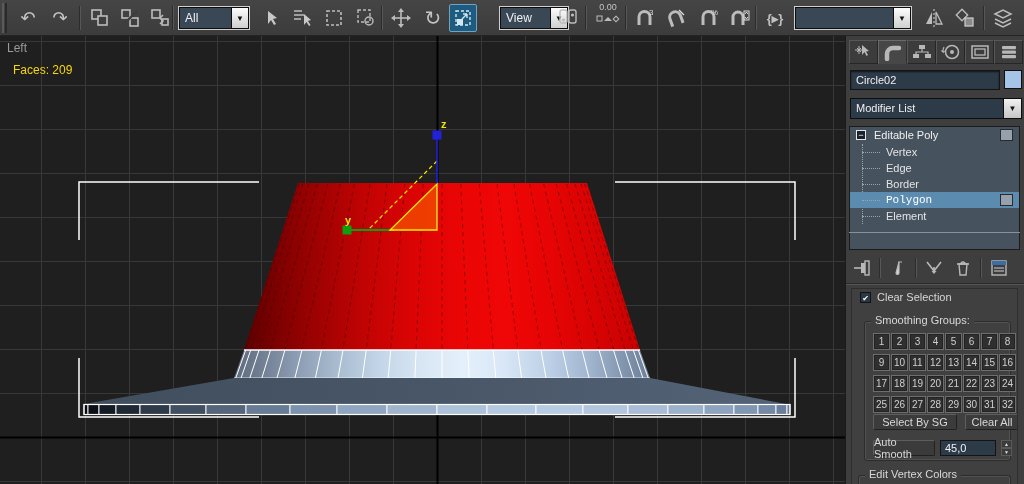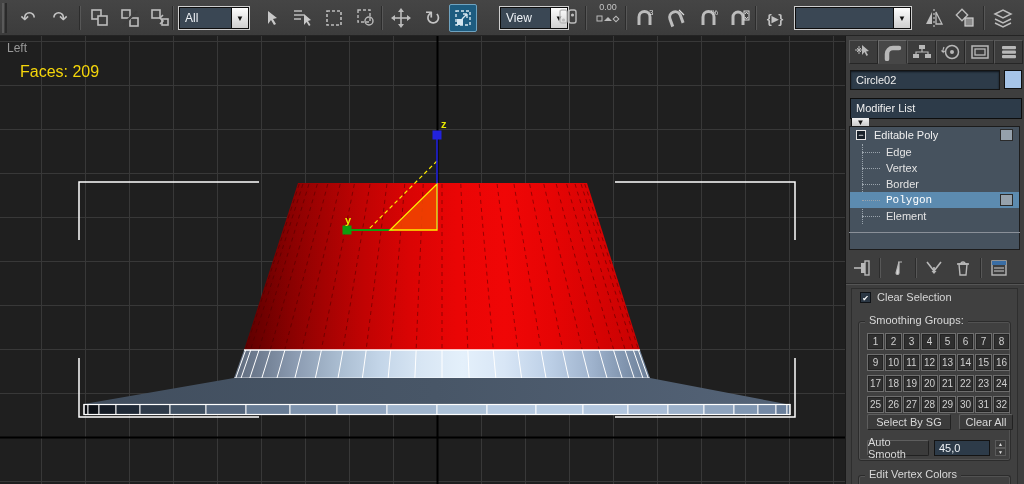--- a/index.html
+++ b/index.html
@@ -24,35 +24,35 @@
     white-space:nowrap; overflow:hidden; }
   .combo .cbtn { width:17px; background:linear-gradient(#fdfdfd,#cfcfcf); border-left:1px solid #0d0d0d;
     display:flex; align-items:center; justify-content:center; font-size:8px; color:#111; }
   .glyphbtn { font-size:18px; line-height:1; color:#c4c4c4; }
   .snapwrap { position:absolute; top:2px; width:34px; height:32px; color:#c4c4c4;
     font-size:9px; text-align:center; }
 
   
   .viewport { position:absolute; left:0; top:36px; width:845px; height:448px; background:#1f1f1f; }
   .vp-label { position:absolute; left:7px; top:5px; font-size:12px; color:#9a9a9a; }
-  .vp-faces { position:absolute; left:20px; top:27px; font-size:16px; color:#f5d60a; }
+  .vp-faces { position:absolute; left:13px; top:27px; font-size:12px; color:#f5d60a; }
 
   
   .panel { position:absolute; left:845px; top:36px; width:179px; height:448px;
     background:#3e3e3e; border-left:1px solid #1a1a1a; font-size:11px; color:#d6d6d6; }
   .tabs { position:absolute; left:3px; top:4px; display:flex; }
   .ptab { width:29px; height:24px; display:flex; align-items:center; justify-content:center;
     background:#3c3c3c; border:1px solid; border-color:#585858 #262626 #262626 #585858; }
   .ptab.active { background:#474747; border-color:#6a6a6a #2e2e2e #474747 #6a6a6a; }
   .namerow { position:absolute; left:4px; top:34px; width:172px; height:20px; display:flex; gap:4px; }
   .namefield { flex:1; background:#2d3b49; border:1px solid #141414; box-shadow:inset 0 1px 2px #10161d;
     color:#f0f0f0; font-size:11px; line-height:18px; padding:0 5px; }
   .swatch { width:18px; height:19px; border:1px solid #101010; }
   .modcombo { position:absolute; left:4px; top:62px; width:172px; height:21px; display:flex;
-    border:1px solid #0d0d0d; background:#2d3b49;flex-direction:column; }
+    border:1px solid #0d0d0d; background:#2d3b49; }
   .modcombo .cfield { flex:1; color:#f0f0f0; font-size:11px; line-height:19px; padding:0 5px; }
   .modcombo .cbtn { width:18px; background:linear-gradient(#f2f2f2,#c6c6c6); border-left:1px solid #0d0d0d;
     display:flex; align-items:center; justify-content:center; font-size:8px; color:#111; }
   .stack { position:absolute; left:3px; top:90px; width:171px; height:124px; background:#46525e;
     border:1px solid #1c1c1c; overflow:hidden; position:absolute; }
   .stackroot { position:relative; height:17px; line-height:17px; color:#f0f0f0; padding-left:24px; }
   .expbox { position:absolute; left:6px; top:3px; width:10px; height:10px; border:1px solid #e8e8e8;
     background:#1a222b; color:#fff; font-size:9px; line-height:8px; text-align:center; }
   .stk-square { position:absolute; right:6px; top:2px; width:13px; height:12px;
     background:#95a1ac; border:1px solid #2b2b2b; }
@@ -66,21 +66,21 @@
   .mtb { width:24px; height:24px; display:flex; align-items:center; justify-content:center; border-radius:2px; }
   .msep { width:2px; height:20px; border-left:1px solid #2c2c2c; border-right:1px solid #575757; }
   .pdivider { position:absolute; left:0; top:247px; width:179px; height:2px;
     border-top:1px solid #2a2a2a; border-bottom:1px solid #555; }
   .rollout { position:absolute; left:5px; top:252px; width:167px; height:196px;
     border:1px solid #2e2e2e; border-bottom:none; background:#404040; overflow:hidden; }
   .clearrow { position:relative; height:13px; margin:3px 0 0 8px; overflow:hidden; }
   .clearrow .inner { position:absolute; top:-1px; display:flex; align-items:center; gap:6px; }
   .chk { width:11px; height:11px; background:#2b3744; border:1px solid #0f1216; color:#fff;
     font-size:8px; line-height:11px; text-align:center; }
-  .groupbox { position:relative; margin:16px 6px 0 6px; height:140px;
+  .groupbox { position:relative; margin:16px 6px 0 12px; height:140px;
     border:1px solid #2c2c2c; box-shadow:inset 0 0 0 1px #525252; border-radius:3px; }
   .grouplabel { position:absolute; top:-8px; left:6px; background:#404040; padding:0 4px;
     color:#d8d8d8; font-size:11px; }
   .sggrid { position:absolute; left:8px; top:11px; width:146px; display:flex; flex-wrap:wrap; }
   .sgbtn { width:17px; height:17px; margin:0 1px 4px 0; background:#2f2f2f; border:1px solid #6e6e6e;
     box-shadow:inset 0 0 0 1px #232323; color:#cfcfcf; font-size:10px; display:flex;
     align-items:center; justify-content:center; }
   .btn { background:#3b3b3b; border:1px solid; border-color:#5e5e5e #212121 #212121 #5e5e5e;
     border-radius:2px; color:#d8d8d8; font-size:11px; height:16px; display:flex;
     align-items:center; justify-content:center; }
@@ -462,22 +462,22 @@
     </div>
 
     <div class="stack">
       <div class="stackroot">
         <div class="expbox">−</div>
         <span>Editable Poly</span>
         <div class="stk-square"></div>
       </div>
       <div class="treeline"></div>
       <div id="stack-children">
+          <div class="stackrow"><div class="twig"></div><span>Vertex</span></div>
           <div class="stackrow"><div class="twig"></div><span>Edge</span></div>
-          <div class="stackrow"><div class="twig"></div><span>Vertex</span></div>
           <div class="stackrow"><div class="twig"></div><span>Border</span></div>
           <div class="stackrow sel"><div class="twig"></div><span>Polygon</span><div class="stk-square"></div></div>
           <div class="stackrow"><div class="twig"></div><span>Element</span></div>
         </div>
     </div>
     <div class="stackline"></div>
 
     <div class="mtools">
       <div class="mtb">
         <svg width="20" height="20">

